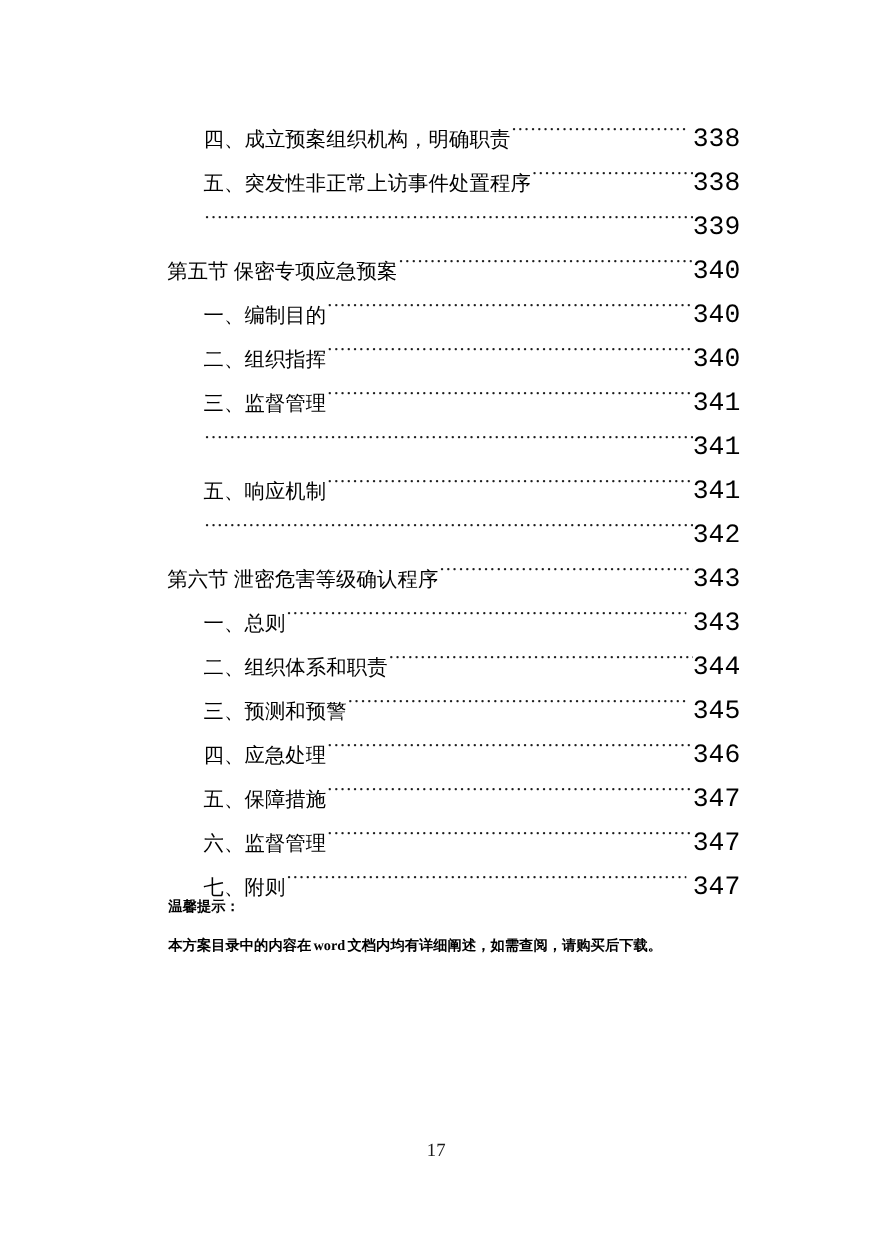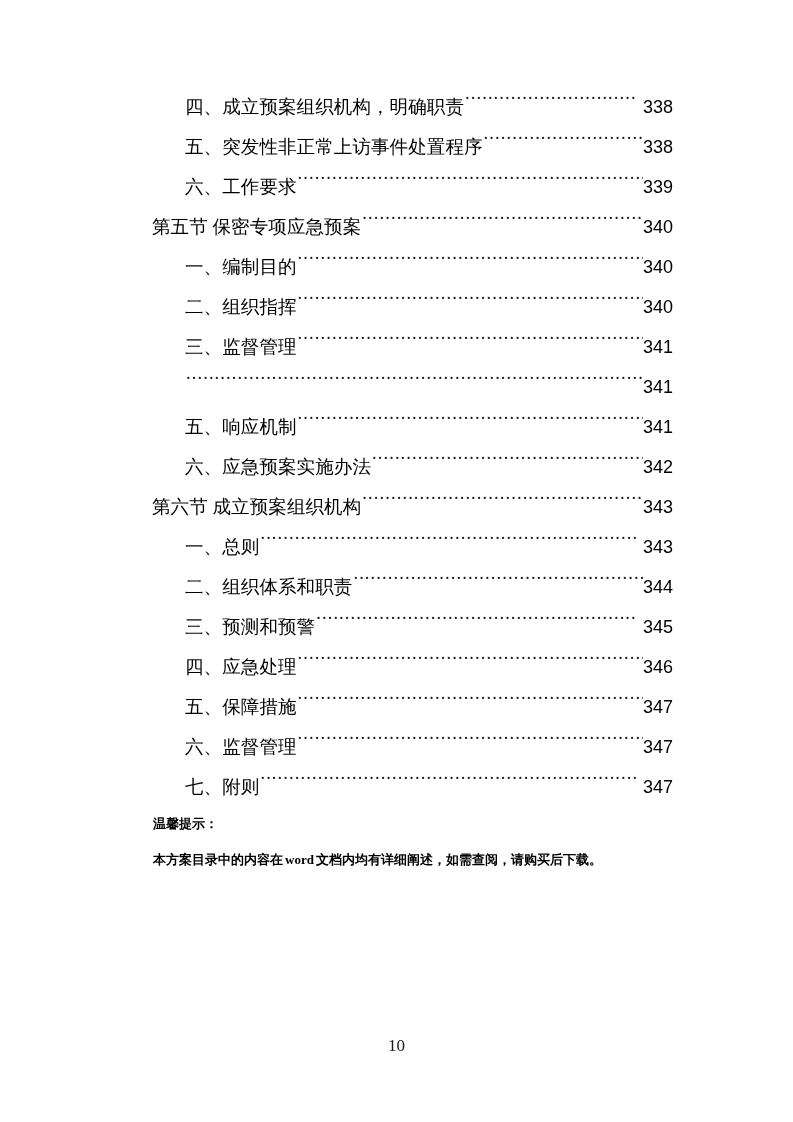--- a/index.html
+++ b/index.html
@@ -19,21 +19,21 @@
   .page {
     position: absolute;
     inset: 0;
     background: #ffffff;
   }
 
   
   .toc {
     position: absolute;
     left: 120px;
-    top: 87px;
+    top: 108px;
     width: 553px;
   }
 
   .toc-line {
     display: flex;
     align-items: baseline;
     height: 40px;
     font-size: 18.5px;
     line-height: 40px;
     white-space: nowrap;
@@ -63,22 +63,22 @@
     bottom: 0;
     white-space: nowrap;
     font-size: 18.5px;
     letter-spacing: 1.1px;
     color: #1b1b1b;
   }
 
   .toc-page {
     flex: 0 0 auto;
     text-align: left;
-    font-size: 18px;
-    font-family: Liberation Sans, sans-serif;
+    font-size: 24px;
+    font-family: Liberation Mono, monospace;
   }
   .toc-page.gap { padding-left: 6px; }
 
   
   .note {
     position: absolute;
     left: 120px;
     top: 806px;
     width: 553px;
     font-weight: bold;
@@ -119,21 +119,20 @@
         <span class="toc-title">四、成立预案组织机构，明确职责</span>
         <span class="toc-dots"></span>
         <span class="toc-page gap">338</span>
       </div>
       <div class="toc-line level-2">
         <span class="toc-title">五、突发性非正常上访事件处置程序</span>
         <span class="toc-dots"></span>
         <span class="toc-page">338</span>
       </div>
       <div class="toc-line level-2">
-        <span class="toc-title">六、工作要求</span>
         <span class="toc-dots"></span>
         <span class="toc-page">339</span>
       </div>
       <div class="toc-line level-1">
         <span class="toc-title">第五节  保密专项应急预案</span>
         <span class="toc-dots"></span>
         <span class="toc-page">340</span>
       </div>
       <div class="toc-line level-2">
         <span class="toc-title">一、编制目的</span>
@@ -153,26 +152,25 @@
       <div class="toc-line level-2">
         <span class="toc-dots"></span>
         <span class="toc-page">341</span>
       </div>
       <div class="toc-line level-2">
         <span class="toc-title">五、响应机制</span>
         <span class="toc-dots"></span>
         <span class="toc-page">341</span>
       </div>
       <div class="toc-line level-2">
-        <span class="toc-title">六、应急预案实施办法</span>
         <span class="toc-dots"></span>
         <span class="toc-page">342</span>
       </div>
       <div class="toc-line level-1">
-        <span class="toc-title">第六节  成立预案组织机构</span>
+        <span class="toc-title">第六节  泄密危害等级确认程序</span>
         <span class="toc-dots"></span>
         <span class="toc-page">343</span>
       </div>
       <div class="toc-line level-2">
         <span class="toc-title">一、总则</span>
         <span class="toc-dots"></span>
         <span class="toc-page gap">343</span>
       </div>
       <div class="toc-line level-2">
         <span class="toc-title">二、组织体系和职责</span>
@@ -206,15 +204,15 @@
       </div>
     </div>
 
   <div class="note">
     <div class="note-heading">温馨提示：</div>
     <div class="note-body">
       <span>本方案目录中的内容在</span><span class="latin">word</span><span>文档内均有详细阐述，如需查阅，请购买后下载。</span>
     </div>
   </div>
 
-  <div class="page-number">10</div>
+  <div class="page-number">17</div>
 
 </div>
 
 </body></html>

